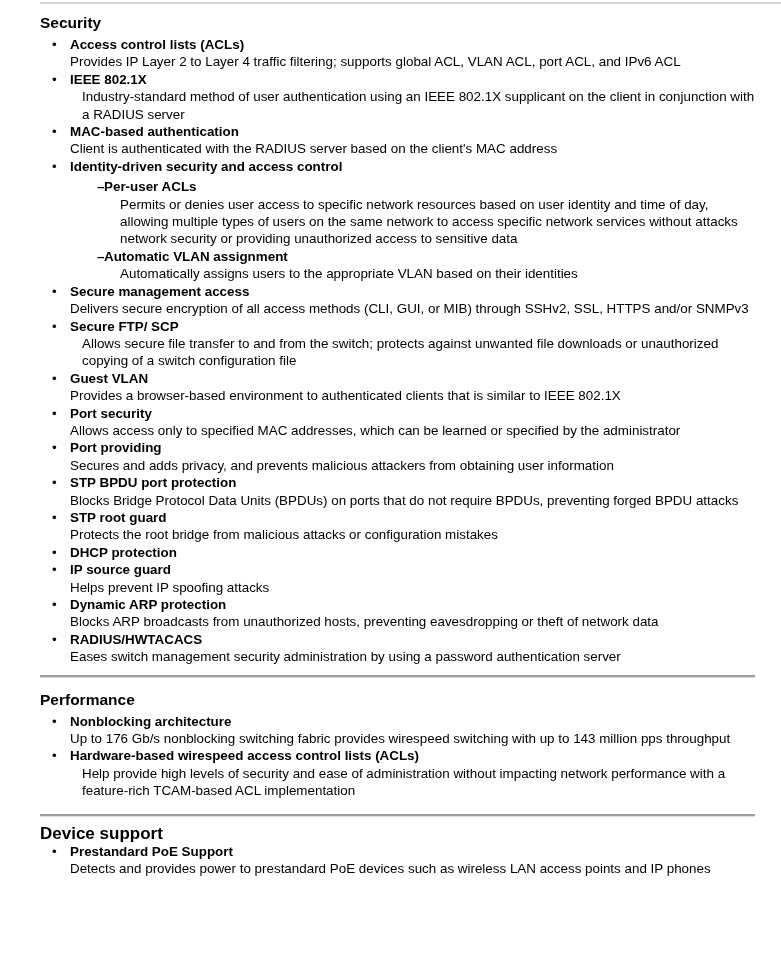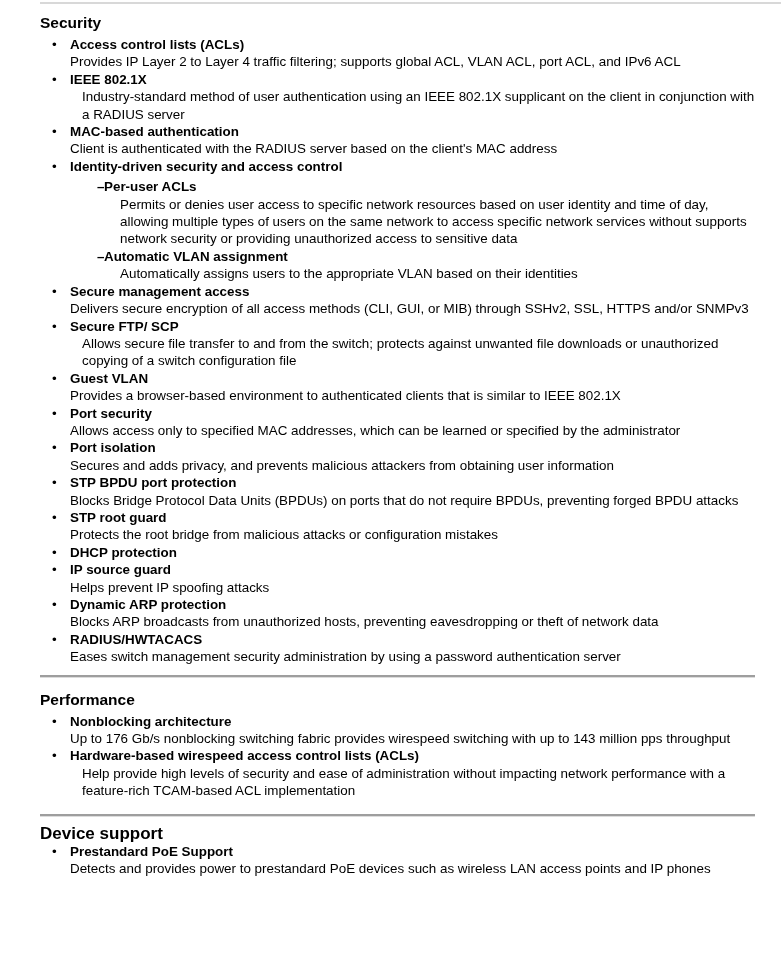--- a/index.html
+++ b/index.html
@@ -115,21 +115,21 @@
       <div class="item-head">
         <span class="bullet">•</span>
         <span>Identity-driven security and access control</span>
       </div>
       <div class="sub-list">
         <div class="sub-item">
           <div class="sub-head">
             <span class="dash">–</span>
             <span>Per-user ACLs</span>
           </div>
-          <div class="sub-desc">Permits or denies user access to specific network resources based on user identity and time of day, allowing multiple types of users on the same network to access specific network services without supports network security or providing unauthorized access to sensitive data</div>
+          <div class="sub-desc">Permits or denies user access to specific network resources based on user identity and time of day, allowing multiple types of users on the same network to access specific network services without attacks network security or providing unauthorized access to sensitive data</div>
         </div>
         <div class="sub-item">
           <div class="sub-head">
             <span class="dash">–</span>
             <span>Automatic VLAN assignment</span>
           </div>
           <div class="sub-desc">Automatically assigns users to the appropriate VLAN based on their identities</div>
         </div>
       </div>
     </div>
@@ -162,21 +162,21 @@
       <div class="item-head">
         <span class="bullet">•</span>
         <span>Port security</span>
       </div>
       <div class="item-desc">Allows access only to specified MAC addresses, which can be learned or specified by the administrator</div>
     </div>
 
     <div class="item">
       <div class="item-head">
         <span class="bullet">•</span>
-        <span>Port isolation</span>
+        <span>Port providing</span>
       </div>
       <div class="item-desc">Secures and adds privacy, and prevents malicious attackers from obtaining user information</div>
     </div>
 
     <div class="item">
       <div class="item-head">
         <span class="bullet">•</span>
         <span>STP BPDU port protection</span>
       </div>
       <div class="item-desc">Blocks Bridge Protocol Data Units (BPDUs) on ports that do not require BPDUs, preventing forged BPDU attacks</div>

